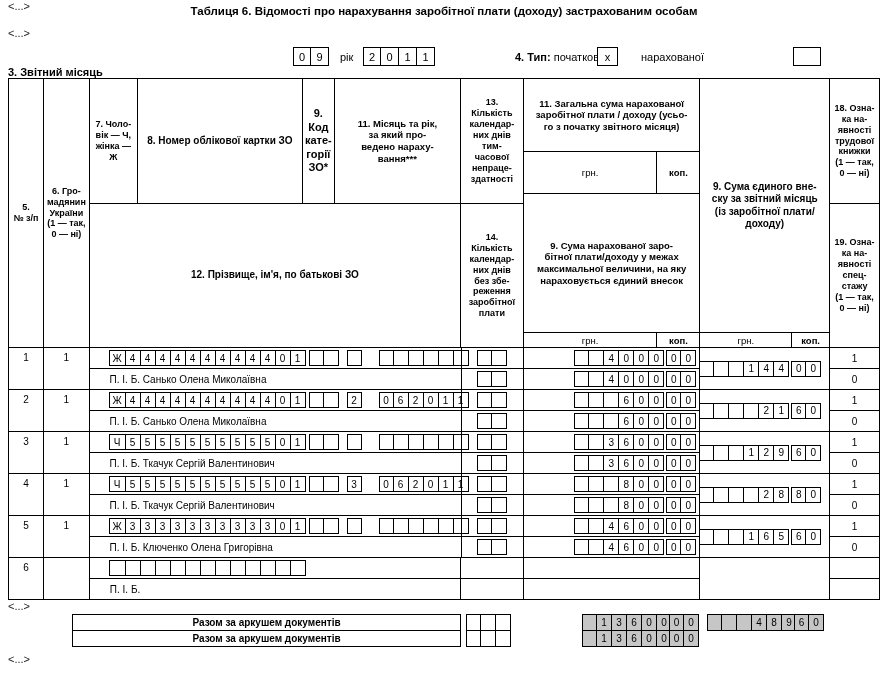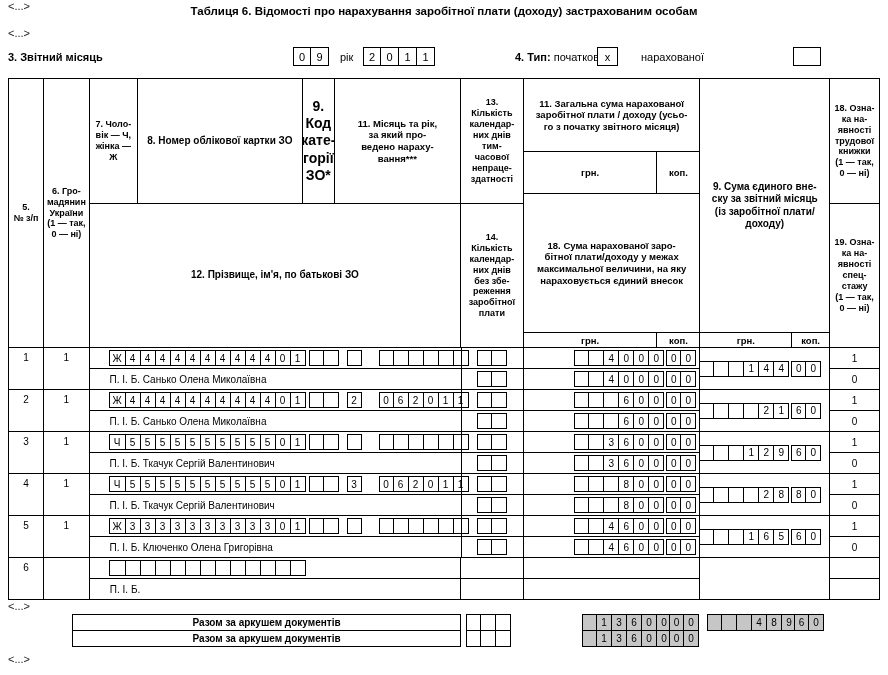--- a/index.html
+++ b/index.html
@@ -30,32 +30,32 @@
   .hc {
     display: flex; align-items: center; justify-content: center; text-align: center;
     font-weight: bold; font-size: 9.5px; line-height: 1.22; white-space: pre-line;
   }
   .c5h { width: 34px; font-size: 9px; }
   .c6h { width: 46px; font-size: 9px; }
   .midh { width: 372px; display: flex; flex-direction: column; }
   .bandA { display: flex; height: 124px; }
   .c7h { width: 47px; font-size: 9px; }
   .c8h { width: 165px; font-size: 10px; }
-  .c9h { width: 32px; font-size: 14px; }
+  .c9h { width: 32px; font-size: 11px; }
   .c10h { width: 33px; font-size: 9px; }
   .c11h { flex: 1; font-size: 9.5px; }
   .c12h { flex: 1; font-size: 10px; }
   .col1314 { width: 63px; display: flex; flex-direction: column; }
   .c13h { height: 124px; font-size: 9px; }
   .c14h { flex: 1; font-size: 9px; }
   .col1516 { width: 177px; display: flex; flex-direction: column; }
   .c15h { height: 72px; font-size: 9.5px; }
   .uband { height: 42px; display: flex; }
   .uband2 { height: 15px; display: flex; }
-  .uh { flex: 1; display: flex; align-items: center; justify-content: center; font-weight: bold; font-size: 9.5px; }
+  .uh { flex: 1; display: flex; align-items: center; justify-content: center; font-weight: normal; font-size: 9.5px; }
   .uk { width: 43px; display: flex; align-items: center; justify-content: center; font-weight: bold; font-size: 9.5px; }
   .c16h { flex: 1; font-size: 9.5px; }
   .col17 { width: 130px; display: flex; flex-direction: column; }
   .c17h { flex: 1; font-size: 10px; }
   .uk17 { width: 38px; display: flex; align-items: center; justify-content: center; font-weight: bold; font-size: 9.5px; }
   .col1819 { width: 50px; display: flex; flex-direction: column; }
   .c18h { height: 124px; font-size: 9px; }
   .c19h { flex: 1; font-size: 9px; }
 
   .prow { display: flex; height: 42px; border-top: 1px solid #000; }
@@ -96,21 +96,21 @@
 </style>
 </head>
 <body>
 
 <div class="page">
 
   <div class="marker" style="top:0">&lt;...&gt;</div>
   <div class="title">Таблиця 6. Відомості про нарахування заробітної плати (доходу) застрахованим особам</div>
   <div class="marker" style="top:27px">&lt;...&gt;</div>
 
-  <div class="flabel bold" style="left:8px; top:51px">3. Звітний місяць</div>
+  <div class="flabel bold" style="left:8px; top:66px">3. Звітний місяць</div>
   <div class="fcells" style="left:293px; top:47px">
     <span class="fcell">0</span>
     <span class="fcell">9</span>
   </div>
   <div class="flabel" style="left:340px; top:51px">рік</div>
   <div class="fcells" style="left:363px; top:47px">
     <span class="fcell">2</span>
     <span class="fcell">0</span>
     <span class="fcell">1</span>
     <span class="fcell">1</span>
@@ -173,21 +173,21 @@
 плати</div>
       </div>
       <div class="col1516 bl">
         <div class="hc c15h">11. Загальна сума нарахованої
 заробітної плати / доходу (усьо-
 го з початку звітного місяця)</div>
         <div class="uband bt">
           <div class="uh">грн.</div>
           <div class="uk bl">коп.</div>
         </div>
-        <div class="hc c16h bt">18. Сума нарахованої заро-
+        <div class="hc c16h bt">9. Сума нарахованої заро-
 бітної плати/доходу у межах
 максимальної величини, на яку
 нараховується єдиний внесок</div>
         <div class="uband2 bt">
           <div class="uh">грн.</div>
           <div class="uk bl">коп.</div>
         </div>
       </div>
       <div class="col17 bl">
         <div class="hc c17h">9. Сума єдиного вне-

